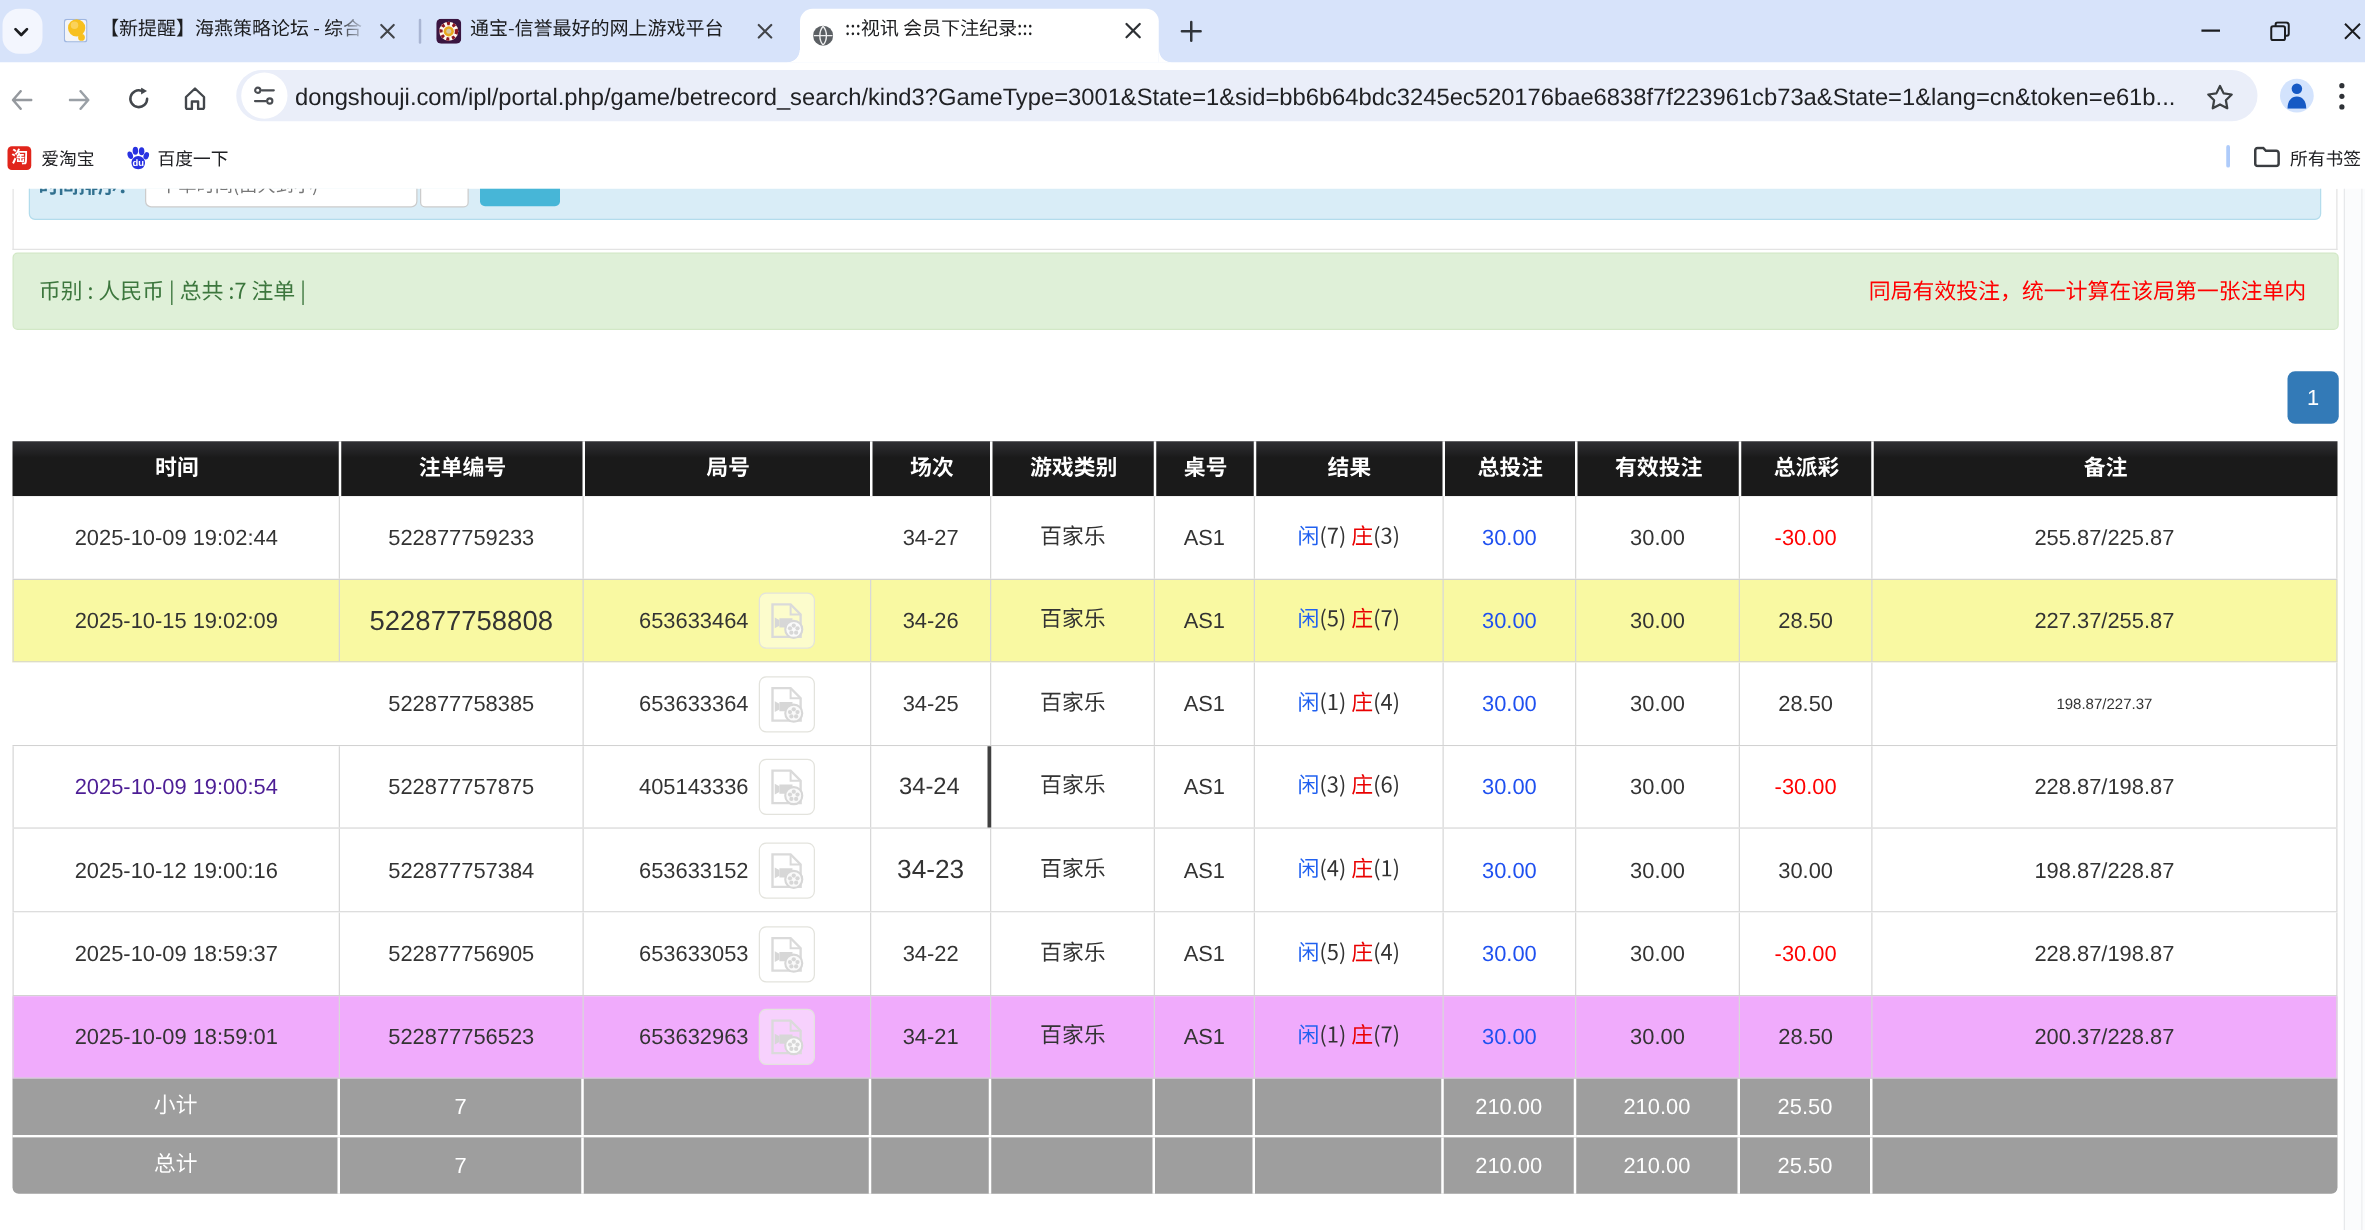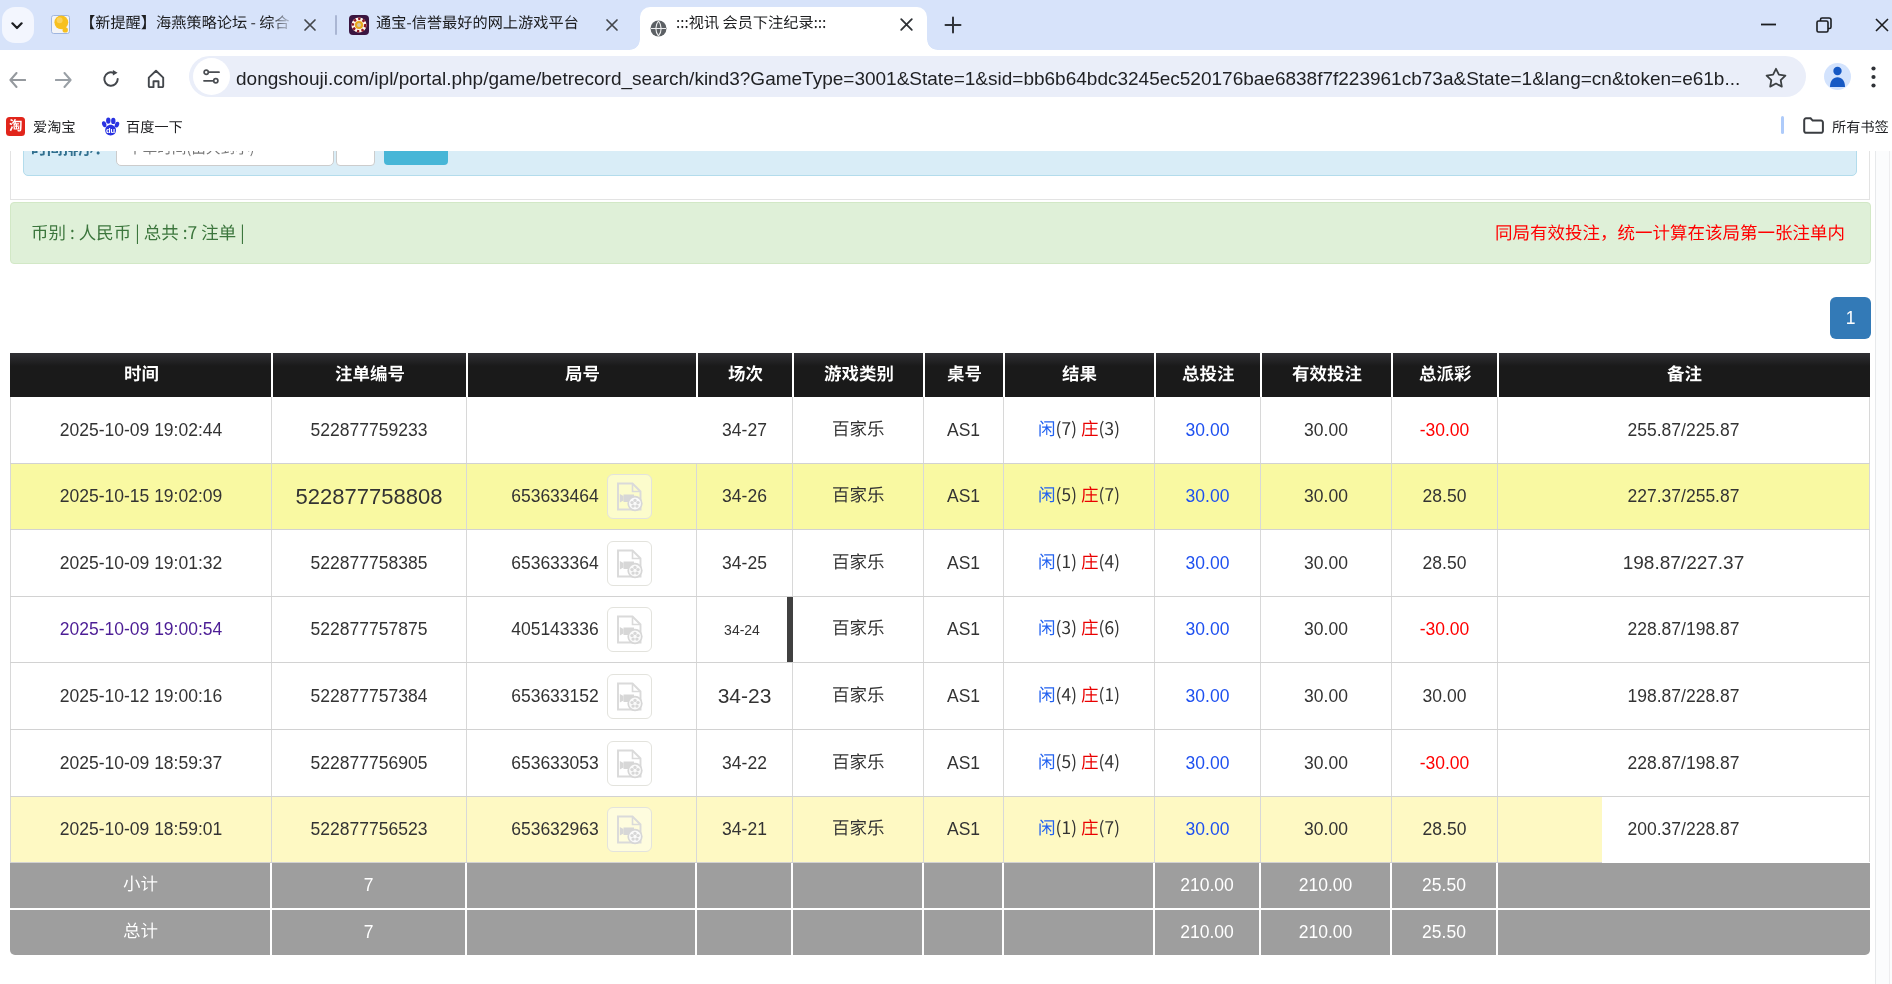--- a/index.html
+++ b/index.html
@@ -281,23 +281,20 @@
       <span style="color:#333333">30.00</span>
     </div>
     <div class="abs fc" style="left:1382px;top:0;width:106px;height:100%;border-right:1px solid #d8d8d8;font-size:17.5px">
       <span style="color:#333333">28.50</span>
     </div>
     <div class="abs fc" style="left:1488px;top:0;width:372px;height:100%;border-right:1px solid #d8d8d8;font-size:17.5px">
       <span style="color:#333333">227.37/255.87</span>
     </div>
 </div>
 <div class="abs" style="left:10px;top:530px;width:1860px;height:67px;background:#fff;border-bottom:1.5px solid #d2d2d2">
-<div class="abs fc" style="left:0px;top:0;width:262px;height:100%;border-right:1px solid #d8d8d8;border-left:1px solid #d8d8d8;font-size:17.5px">
-      <span style="color:#333333">2025-10-09 19:01:32</span>
-    </div>
     <div class="abs fc" style="left:262px;top:0;width:195px;height:100%;border-right:1px solid #d8d8d8;font-size:17.5px">
       <span style="color:#333333">522877758385</span>
     </div>
     <div class="abs fc" style="left:457px;top:0;width:230px;height:100%;border-right:1px solid #d8d8d8;font-size:17.5px">
       <span style="color:#333333;margin-right:8px">653633364</span>
       <div style="width:45px;height:45px;border:1px solid #e3e3dd;border-radius:6px;background:rgba(255,255,255,0.45);display:flex;align-items:center;justify-content:center">
 <svg width="33" height="33" viewBox="0 0 33 33">
 <path d="M5 3.5 H19.5 L27.5 11.5 V29.5 H5 Z" fill="none" stroke="#dadada" stroke-width="1.9"></path>
 <path d="M19.5 3.5 V11.5 H27.5" fill="none" stroke="#dadada" stroke-width="1.6"></path>
 <path d="M10.5 14.5 H21 V22 H10.5 Z" fill="#d7d7d7"></path>
@@ -332,21 +329,21 @@
     </div>
     <div class="abs fc" style="left:1145px;top:0;width:106px;height:100%;border-right:1px solid #d8d8d8;font-size:17.5px">
       <span style="color:#1e50f0">30.00</span>
     </div>
     <div class="abs fc" style="left:1251px;top:0;width:131px;height:100%;border-right:1px solid #d8d8d8;font-size:17.5px">
       <span style="color:#333333">30.00</span>
     </div>
     <div class="abs fc" style="left:1382px;top:0;width:106px;height:100%;border-right:1px solid #d8d8d8;font-size:17.5px">
       <span style="color:#333333">28.50</span>
     </div>
-    <div class="abs fc" style="left:1488px;top:0;width:372px;height:100%;border-right:1px solid #d8d8d8;font-size:19px">
+    <div class="abs fc" style="left:1488px;top:0;width:372px;height:100%;border-right:1px solid #d8d8d8;font-size:12px">
       <span style="color:#333333">198.87/227.37</span>
     </div>
 </div>
 <div class="abs" style="left:10px;top:597px;width:1860px;height:66px;background:#fff;border-bottom:1.5px solid #d2d2d2">
 <div class="abs fc" style="left:0px;top:0;width:262px;height:100%;border-right:1px solid #d8d8d8;border-left:1px solid #d8d8d8;font-size:17.5px">
       <span style="color:#4c1d95">2025-10-09 19:00:54</span>
     </div>
     <div class="abs fc" style="left:262px;top:0;width:195px;height:100%;border-right:1px solid #d8d8d8;font-size:17.5px">
       <span style="color:#333333">522877757875</span>
     </div>
@@ -360,21 +357,21 @@
 <path d="M10.5 16 L6.8 14 V22.5 L10.5 20.5 Z" fill="#d7d7d7"></path>
 <circle cx="22" cy="23.5" r="6.8" fill="#fafafa" stroke="#d7d7d7" stroke-width="1.7"></circle>
 <circle cx="22" cy="20.4" r="1.7" fill="#d7d7d7"></circle>
           <circle cx="25" cy="22.6" r="1.7" fill="#d7d7d7"></circle>
 <circle cx="23.9" cy="26.1" r="1.7" fill="#d7d7d7"></circle>
           <circle cx="20.1" cy="26.1" r="1.7" fill="#d7d7d7"></circle>
 <circle cx="19" cy="22.6" r="1.7" fill="#d7d7d7"></circle>
 </svg>
       </div>
     </div>
-    <div class="abs fc" style="left:687px;top:0;width:96px;height:100%;border-right:6px solid #404040;font-size:14px">
+    <div class="abs fc" style="left:687px;top:0;width:96px;height:100%;border-right:3px solid #404040;font-size:19px">
       <span style="color:#333333">34-24</span>
     </div>
     <div class="abs fc" style="left:783px;top:0;width:131px;height:100%;border-right:1px solid #d8d8d8;font-size:17.5px">
       <svg width="52.5" height="22.8" viewBox="0 0 52.5 22.8">
         <path transform="translate(0.0,16.1)" fill="#333333" d="M3.1 -9.9V1.4H4.4V0.3H13.3V1.4H14.6V-9.9H8.7C8.9 -10.6 9.2 -11.6 9.4 -12.5H16.4V-13.8H1.1V-12.5H7.9C7.7 -11.6 7.5 -10.6 7.4 -9.9ZM4.4 -4.2H13.3V-0.9H4.4ZM4.4 -5.4V-8.6H13.3V-5.4Z M24.9 -14.4C25.1 -14 25.4 -13.6 25.6 -13.1H19V-9.5H20.2V-11.9H32.3V-9.5H33.7V-13.1H27.1C26.9 -13.7 26.6 -14.3 26.3 -14.8ZM31.3 -8.4C30.3 -7.5 28.8 -6.4 27.5 -5.5C27.1 -6.4 26.5 -7.4 25.7 -8.2C26.1 -8.5 26.5 -8.8 26.9 -9.1H31.3V-10.3H21.2V-9.1H25.2C23.5 -8 21.1 -7.1 18.9 -6.5C19.1 -6.3 19.5 -5.8 19.6 -5.5C21.3 -6 23.1 -6.7 24.7 -7.6C25 -7.3 25.3 -6.9 25.6 -6.5C24 -5.4 21.1 -4.2 18.9 -3.6C19.1 -3.3 19.4 -2.9 19.5 -2.6C21.6 -3.2 24.3 -4.5 26.1 -5.7C26.3 -5.3 26.4 -4.8 26.5 -4.4C24.8 -2.9 21.4 -1.2 18.6 -0.6C18.8 -0.3 19.1 0.2 19.2 0.6C21.8 -0.2 24.8 -1.7 26.8 -3.2C26.9 -1.8 26.6 -0.6 26.1 -0.2C25.8 0.1 25.4 0.2 25 0.2C24.6 0.2 24 0.2 23.4 0.1C23.6 0.5 23.7 1 23.7 1.3C24.3 1.3 24.9 1.4 25.2 1.4C26 1.4 26.5 1.2 27 0.8C28 0 28.4 -2.2 27.8 -4.4L28.7 -4.9C29.6 -2.4 31.3 -0.4 33.5 0.7C33.7 0.3 34.1 -0.2 34.4 -0.4C32.2 -1.3 30.5 -3.3 29.7 -5.6C30.7 -6.2 31.6 -6.9 32.4 -7.6Z M39.1 -4.9C38.3 -3.3 36.9 -1.6 35.7 -0.6C36 -0.4 36.5 0.1 36.8 0.3C38 -0.9 39.4 -2.8 40.4 -4.4ZM47.1 -4.3C48.4 -2.9 49.9 -1 50.6 0.2L51.8 -0.4C51.1 -1.6 49.5 -3.5 48.2 -4.8ZM37.3 -6.1C37.4 -6.3 38.1 -6.4 39.3 -6.4H43.4V-0.3C43.4 -0 43.3 0.1 43 0.1C42.7 0.1 41.7 0.1 40.6 0.1C40.8 0.4 41 1 41 1.4C42.5 1.4 43.4 1.3 44 1.1C44.6 0.9 44.8 0.5 44.8 -0.3V-6.4H51.2L51.2 -7.7H44.8V-11.2H43.4V-7.7H38.5C38.8 -9 39.1 -10.7 39.3 -12.2C43.1 -12.3 47.5 -12.7 50.3 -13.4L49.6 -14.5C46.9 -13.8 42 -13.5 38 -13.4C38 -11.3 37.5 -9.1 37.4 -8.5C37.2 -7.9 37 -7.5 36.8 -7.4C37 -7.1 37.2 -6.4 37.3 -6.1Z"></path>
       </svg>
     </div>
     <div class="abs fc" style="left:914px;top:0;width:80px;height:100%;border-right:1px solid #d8d8d8;font-size:17.5px">
       <span style="color:#333333">AS1</span>
     </div>
@@ -504,21 +501,21 @@
     <div class="abs fc" style="left:1251px;top:0;width:131px;height:100%;border-right:1px solid #d8d8d8;font-size:17.5px">
       <span style="color:#333333">30.00</span>
     </div>
     <div class="abs fc" style="left:1382px;top:0;width:106px;height:100%;border-right:1px solid #d8d8d8;font-size:17.5px">
       <span style="color:#ff0000">-30.00</span>
     </div>
     <div class="abs fc" style="left:1488px;top:0;width:372px;height:100%;border-right:1px solid #d8d8d8;font-size:17.5px">
       <span style="color:#333333">228.87/198.87</span>
     </div>
 </div>
-<div class="abs" style="left:10px;top:797px;width:1592px;height:66px;background:#fef9c3;border-bottom:1.5px solid #d2d2d2">
+<div class="abs" style="left:10px;top:797px;width:1860px;height:66px;background:#f0abfc;border-bottom:1.5px solid #d2d2d2">
 <div class="abs fc" style="left:0px;top:0;width:262px;height:100%;border-right:1px solid #d8d8d8;border-left:1px solid #d8d8d8;font-size:17.5px">
       <span style="color:#333333">2025-10-09 18:59:01</span>
     </div>
     <div class="abs fc" style="left:262px;top:0;width:195px;height:100%;border-right:1px solid #d8d8d8;font-size:17.5px">
       <span style="color:#333333">522877756523</span>
     </div>
     <div class="abs fc" style="left:457px;top:0;width:230px;height:100%;border-right:1px solid #d8d8d8;font-size:17.5px">
       <span style="color:#333333;margin-right:8px">653632963</span>
       <div style="width:45px;height:45px;border:1px solid #e3e3dd;border-radius:6px;background:rgba(255,255,255,0.45);display:flex;align-items:center;justify-content:center">
 <svg width="33" height="33" viewBox="0 0 33 33">

